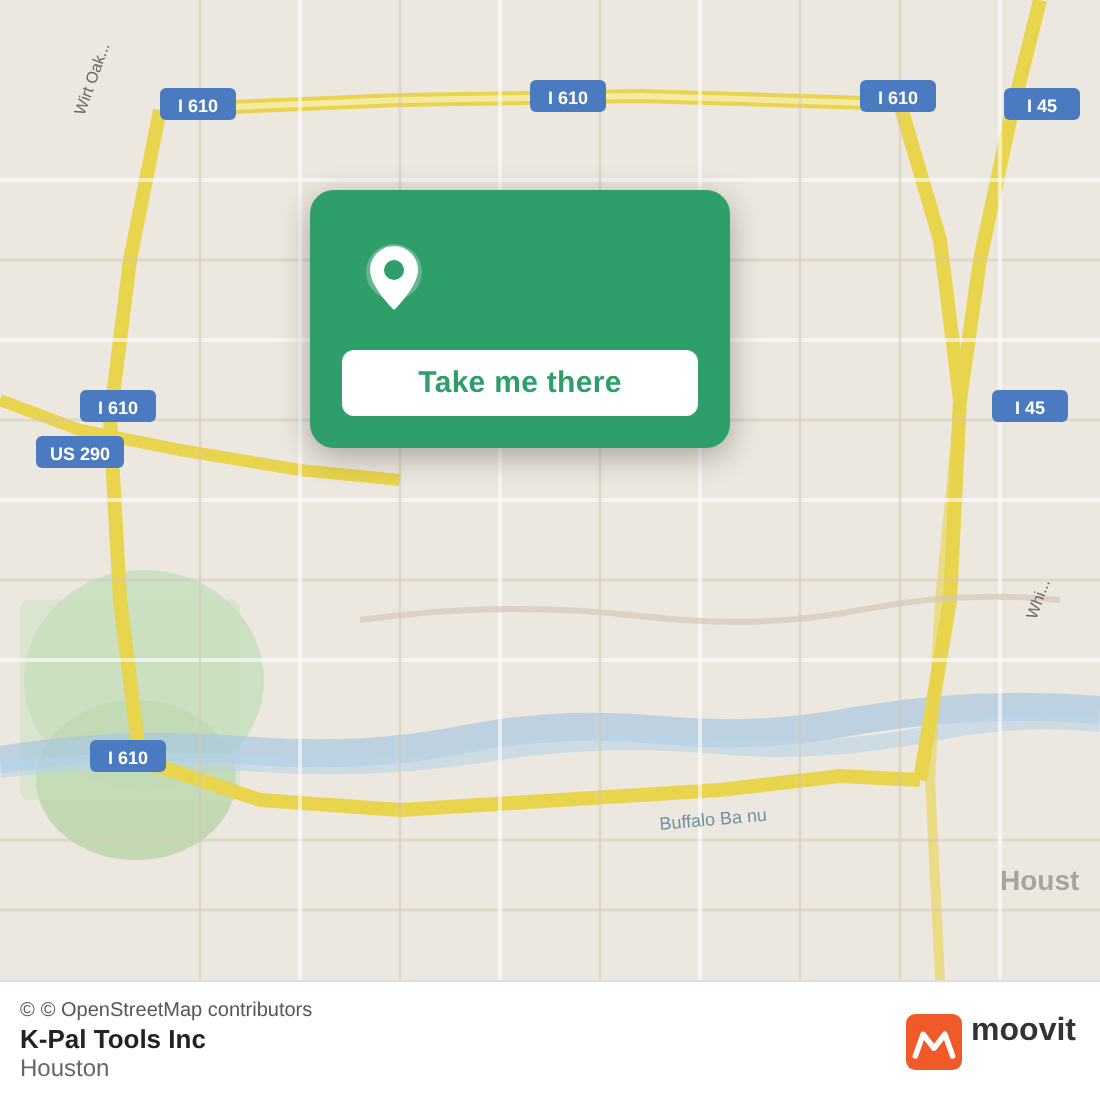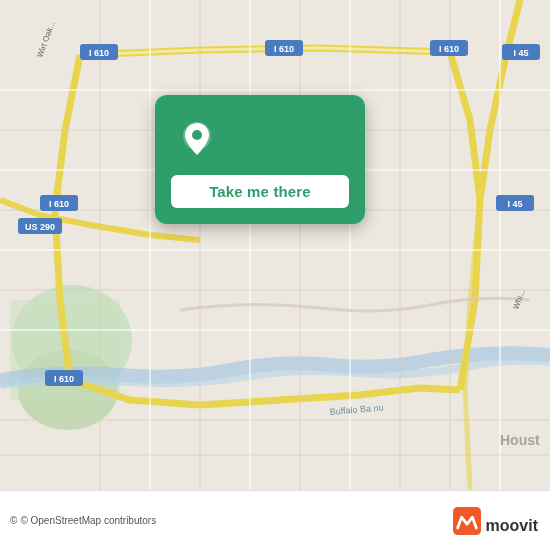--- a/index.html
+++ b/index.html
@@ -99,21 +99,21 @@
       color: #222;
     }
 
     #place-city {
       font-size: 12px;
       color: #666;
     }
 
     #moovit-logo {
       display: flex;
-      align-items: flex-end;
+      align-items: flex-start;
       gap: 5px;
     }
 
     #moovit-icon {
       width: 28px;
       height: 28px;
     }
 
     #moovit-text {
       font-size: 16px;
@@ -216,20 +216,24 @@
     <button id="take-me-btn">Take me there</button>
   </div>
 </div>
 
 <div id="bottom-bar">
   <div style="display:flex; flex-direction:column; gap:1px;">
     <div id="attribution">
       <span class="copy-icon">©</span>
       <span style="font-size:10px; color:#555;">© OpenStreetMap contributors</span>
     </div>
+    <div id="place-info">
+      <span id="place-name">K-Pal Tools Inc</span>
+      <span id="place-city">Houston</span>
+    </div>
   </div>
 
   <div id="moovit-logo">
 
     <svg id="moovit-icon" viewBox="0 0 36 36" xmlns="http://www.w3.org/2000/svg">
       <rect width="36" height="36" rx="6" fill="#f05a28"></rect>
       <path d="M6 27 L11 13 L18 22 L25 13 L30 27" stroke="white" stroke-width="3.5" fill="none" stroke-linejoin="round" stroke-linecap="round"></path>
     </svg>
     <span id="moovit-text">moovit</span>
   </div>

